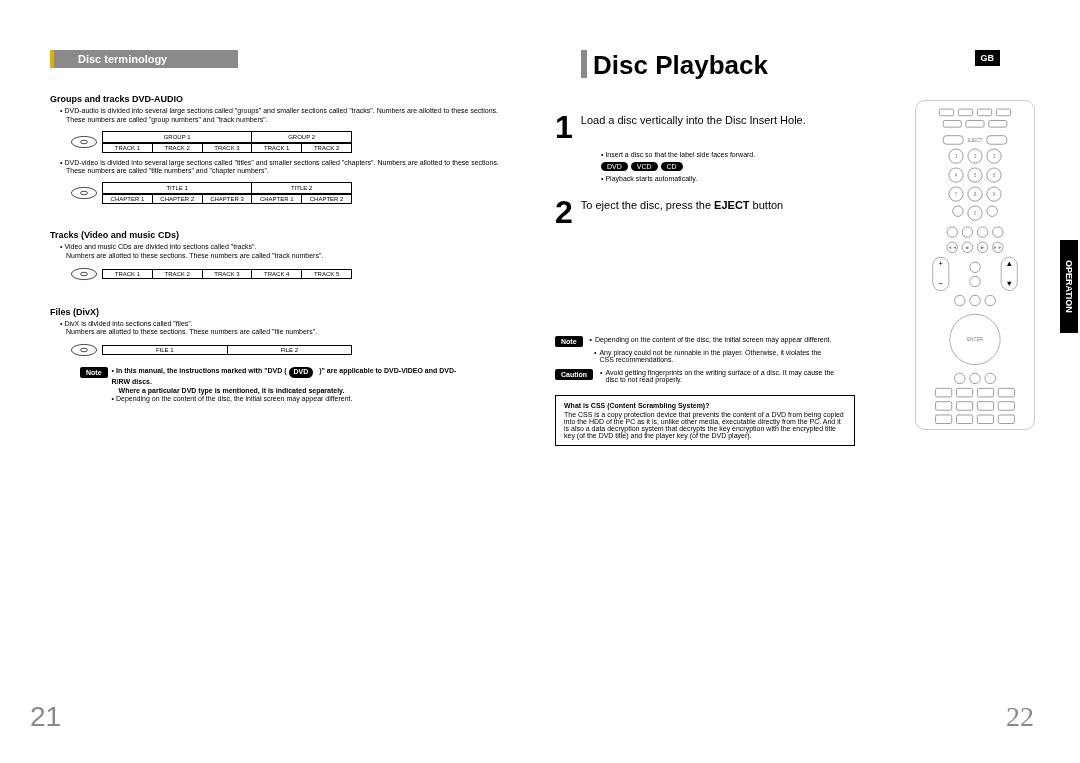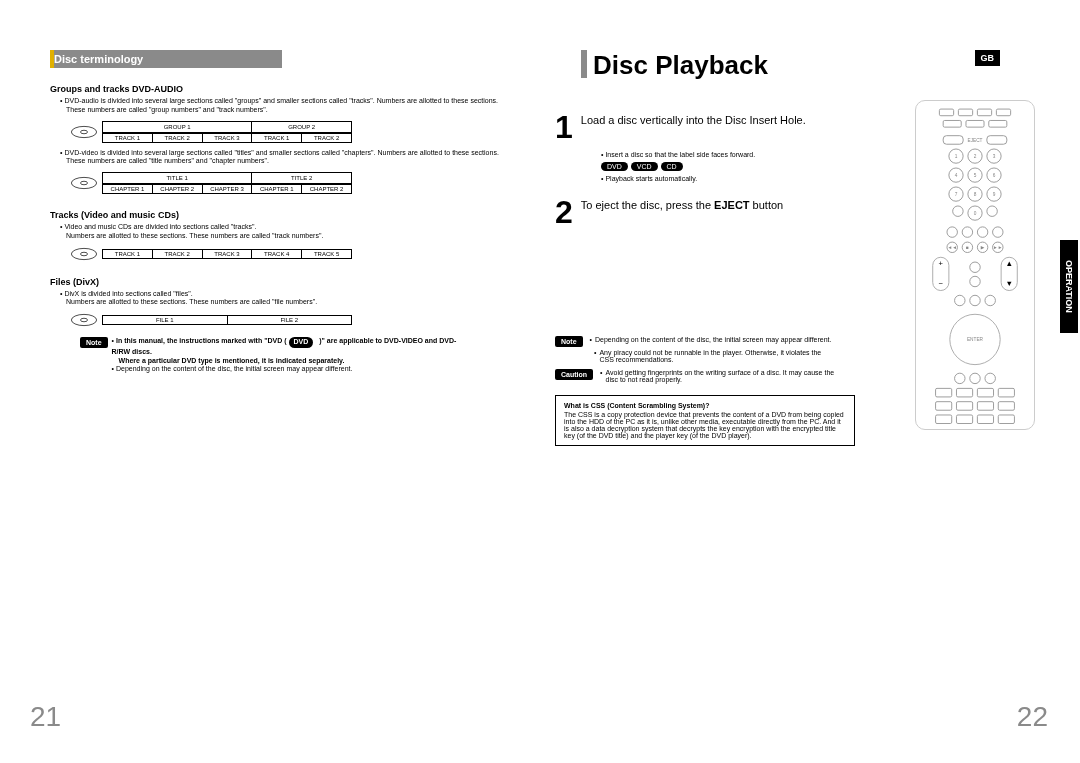--- a/index.html
+++ b/index.html
@@ -5,30 +5,30 @@
   * { box-sizing: border-box; margin: 0; padding: 0; }
   body { background: #fff; font-family: Arial, Helvetica, sans-serif; color: #000; }
   .spread { width: 1080px; height: 763px; display: flex; position: relative; padding: 50px 30px 30px 30px; }
   .page { flex: 1; position: relative; padding: 0 20px; }
   .page-left { border-right: none; }
   .page-right { padding-left: 10px; }
   .accent { background:#8a8a8a; height:28px; width:6px; display:inline-block; vertical-align:top; margin-right:6px;}
   .main-title { font-size: 26px; font-weight: bold; display:inline-block; }
   .gb { position:absolute; top:0; right:30px; background:#000; color:#fff; font-size:9px; font-weight:bold; padding:3px 6px; }
   .tab { position:absolute; right:-28px; top:190px; background:#000; color:#fff; font-size:9px; font-weight:bold; padding:20px 4px; writing-mode: vertical-rl; text-orientation: mixed; }
-  .section-head { background:#8a8a8a; color:#fff; font-size:11px; font-weight:bold; padding:3px 0; width:232px; }
+  .section-head { background:#8a8a8a; color:#fff; font-size:11px; font-weight:bold; padding:3px 24px; width:188px; }
   .section-head-l { border-left:4px solid #e0b000; }
-  .subhead { font-size:9px; font-weight:bold; margin-top:16px; margin-bottom:3px; }
+  .subhead { font-size:9px; font-weight:bold; margin-top:26px; margin-bottom:3px; }
   .body-text { font-size:7px; line-height:1.25; margin-left:10px; }
   .note-pill { display:inline-block; background:#000; color:#fff; font-size:7px; font-weight:bold; padding:2px 6px; border-radius:2px; vertical-align:top; margin-right:4px;}
   .note-row { display:flex; align-items:flex-start; margin-top:10px; font-size:7px; }
   .note-row .body-text { margin-left:4px; }
   .pagenum { position:absolute; bottom:0; font-size:28px; color:#8a8a8a; }
   .pn-left { left:0; }
-  .pn-right { right:2px; }
+  .pn-right { right:16px;font-family:Liberation Serif, serif; }
   .diagram { margin:6px 0 6px 20px; }
   .disc-svg { width:28px; height:14px; }
   .bar { height:12px; background:#fff; border:1px solid #000; display:flex; font-size:6px; }
   .bar > div { border-right:1px solid #000; display:flex; align-items:center; justify-content:center; flex:1; }
   .bar > div:last-child { border-right:none; }
   .thinbar { height:10px; }
   .bars-wrap { display:flex; align-items:center; gap:4px; }
   .bars-col { display:flex; flex-direction:column; width:250px; }
   .step { display:flex; align-items:flex-start; gap:8px; margin-bottom:8px; max-width:280px;}
   .stepnum { font-size:32px; font-weight:bold; line-height:1; }

